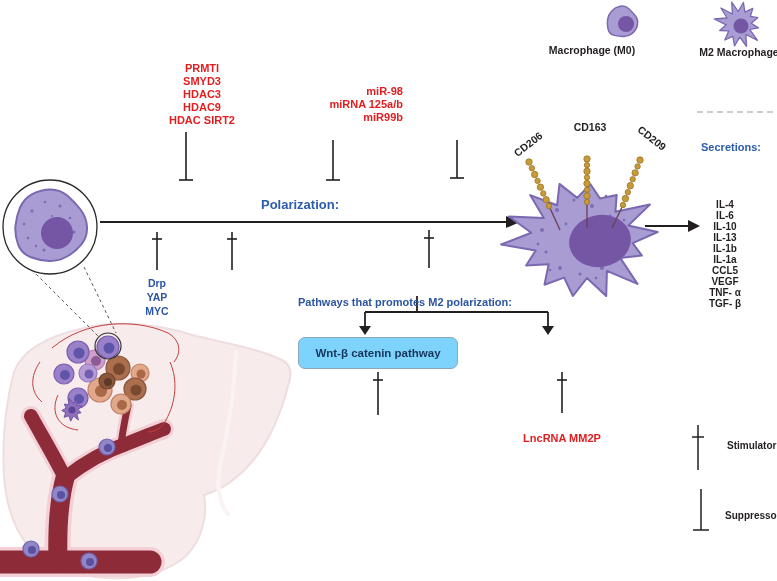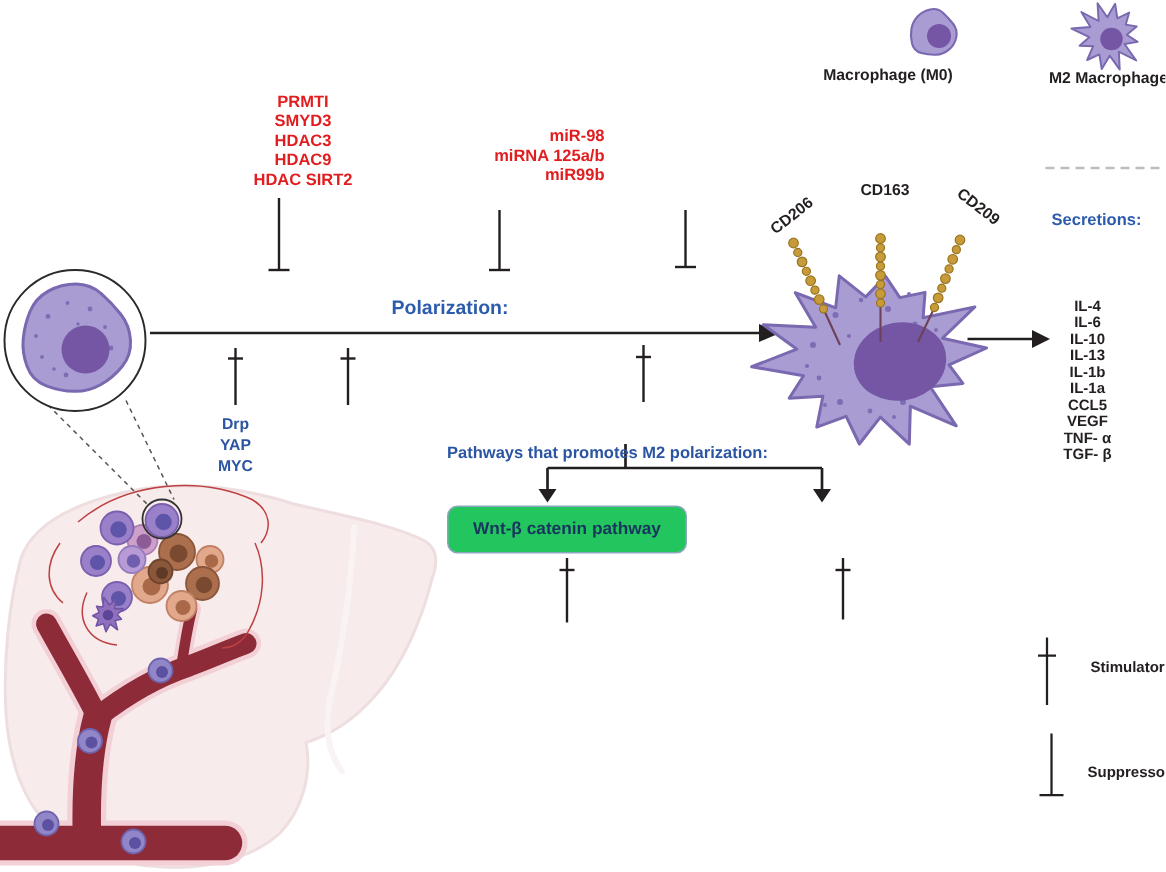--- a/index.html
+++ b/index.html
@@ -5,21 +5,21 @@
   html,body{margin:0;padding:0;background:#fff;}
   .canvas{position:relative;width:777px;height:581px;background:#fff;overflow:hidden;
           font-family:"Liberation Sans","DejaVu Sans",sans-serif;}
   .canvas svg{position:absolute;left:0;top:0;}
   .lbl{position:absolute;font-weight:bold;text-align:center;white-space:pre-line;color:#1d1d1d;}
   .red{color:#e21d1f;font-size:11px;line-height:13px;}
   .blue{color:#2b55a2;font-size:10.5px;line-height:14px;}
   .big-blue{color:#2d5cad;font-size:13px;}
   .black-sm{font-size:10.5px;color:#231f20;}
   .pathway-box{position:absolute;display:flex;align-items:center;justify-content:center;
-      background:#22c55e;border:1.4px solid #8aa7bd;border-radius:7px;
+      background:#7dd3fc;border:1.4px solid #8aa7bd;border-radius:7px;
       font-weight:bold;font-size:11.5px;color:#17365d;}
   .rot-left{transform:rotate(-38deg);}
   .rot-right{transform:rotate(38deg);}
   .secr-list{font-size:10px;line-height:11px;color:#231f20;margin-top:37px;}
   .legend-lbl{text-align:left;font-size:10px;color:#231f20;}
 </style>
 </head>
 <body>
 
 <div class="canvas">
@@ -263,20 +263,21 @@
 <div class="lbl blue" style="left:107px;top:276px;width:100px;">Drp
 YAP
 MYC</div>
 
 <div class="lbl blue" style="left:295px;top:277px;width:220px;font-size:11px;margin-top:18px;">Pathways that promotes M2 polarization:</div>
 
 <div class="pathway-box" style="left:298px;top:337px;width:158px;height:30px;">
   <span>Wnt-β catenin pathway</span>
 </div>
 
+<div class="lbl red" style="left:482px;top:431px;width:160px;line-height:14px;">LncRNA MM2P</div>
 
 <div class="lbl black-sm rot-left" style="left:499px;top:138px;width:58px;">CD206</div>
 <div class="lbl black-sm" style="left:561px;top:121px;width:58px;">CD163</div>
 <div class="lbl black-sm rot-right" style="left:623px;top:132px;width:58px;">CD209</div>
 
 <div class="lbl big-blue" style="left:683px;top:141px;width:96px;font-size:11px;">Secretions:</div>
 <div class="lbl secr-list" style="left:677px;top:162px;width:96px;">IL-4
 IL-6
 IL-10
 IL-13

